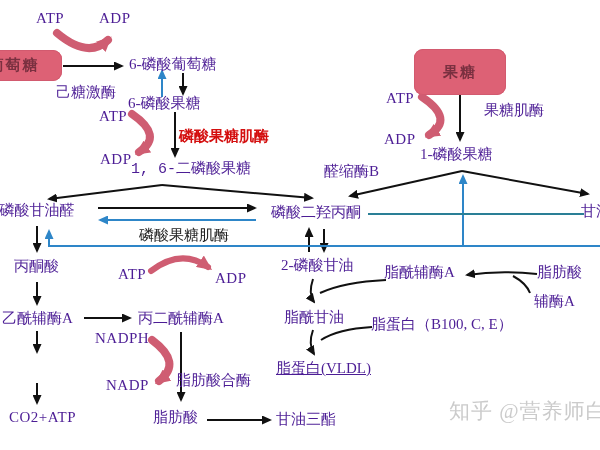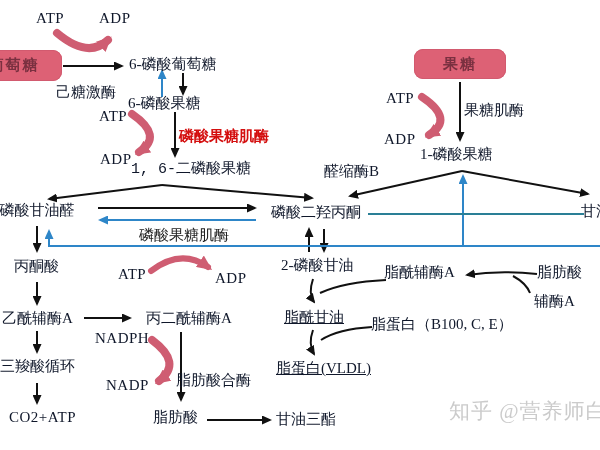--- a/index.html
+++ b/index.html
@@ -1,19 +1,19 @@
 <!DOCTYPE html>
 <html><head>
 <meta charset="utf-8">
 <style>
   html,body{margin:0;padding:0;background:#fff;}
   #stage{position:relative;width:600px;height:450px;background:#ffffff;overflow:hidden;
          font-family:"Liberation Serif","DejaVu Serif",serif;}
   #arrows{position:absolute;left:0;top:0;z-index:1;}
-  .lbl{position:absolute;font-size:15px;line-height:17px;color:#0f172a;white-space:nowrap;z-index:2;}
+  .lbl{position:absolute;font-size:15px;line-height:17px;color:#4c1d95;white-space:nowrap;z-index:2;}
   .latin{letter-spacing:.5px;}
   .box{position:absolute;background:#dd6175;border-radius:9px;display:flex;align-items:center;
        justify-content:center;color:#7a3040;font-weight:bold;letter-spacing:2px;z-index:2;
        font-size:15px;box-shadow:0 0 0 1px #d25a6f inset;}
   .red-enzyme{color:#d40f0f;font-weight:bold;}
   .blackline-label{color:#1a1a1a;}
   .watermark{font-size:21px;color:#cbcbcb;text-shadow:1px 1px 0 #ffffff;letter-spacing:1px;z-index:3;}
 </style>
 </head>
 <body>
@@ -74,57 +74,56 @@
       <path d="M132,114 Q164,136 139,152" marker-end="url(#ap)"></path>
       <path d="M422,97 Q455,119 429,135" marker-end="url(#ap)"></path>
       <path d="M152,340 Q183,363 159,381" marker-end="url(#ap)"></path>
       <path d="M151,271 Q181,248 208,267" stroke-width="6" marker-end="url(#ap)"></path>
     </g>
   </svg>
 
   <div class="box" style="left:-34px;top:50px;width:96px;height:31px;">
     <span>葡萄糖</span>
   </div>
-  <div class="box" style="left:414px;top:49px;width:92px;height:30px;">
+  <div class="box" style="left:414px;top:49px;width:92px;height:46px;">
     <span>果糖</span>
   </div>
 
   <span class="lbl latin" style="left:36px;top:10px;">ATP</span>
   <span class="lbl latin" style="left:99px;top:10px;">ADP</span>
   <span class="lbl latin" style="left:99px;top:108px;">ATP</span>
   <span class="lbl latin" style="left:100px;top:151px;">ADP</span>
   <span class="lbl latin" style="left:386px;top:90px;">ATP</span>
   <span class="lbl latin" style="left:384px;top:131px;">ADP</span>
   <span class="lbl latin" style="left:118px;top:266px;">ATP</span>
   <span class="lbl latin" style="left:215px;top:270px;">ADP</span>
   <span class="lbl latin" style="left:95px;top:330px;">NADPH</span>
   <span class="lbl latin" style="left:106px;top:377px;">NADP</span>
 
   <span class="lbl" style="left:129px;top:56px;">6-磷酸葡萄糖</span>
   <span class="lbl" style="left:56px;top:84px;">己糖激酶</span>
   <span class="lbl" style="left:128px;top:95px;">6-磷酸果糖</span>
   <span class="lbl red-enzyme" style="left:179px;top:128px;">磷酸果糖肌酶</span>
   <span class="lbl" style="left:131px;top:161px;font-family:Liberation Mono, monospace;">1, 6-二磷酸果糖</span>
-  <span class="lbl" style="left:464px;top:102px;text-align:right;">果糖肌酶</span>
+  <span class="lbl" style="left:484px;top:102px;text-align:right;">果糖肌酶</span>
   <span class="lbl" style="left:420px;top:146px;">1-磷酸果糖</span>
   <span class="lbl" style="left:324px;top:163px;">醛缩酶B</span>
   <span class="lbl" style="left:-13px;top:202px;">3-磷酸甘油醛</span>
   <span class="lbl" style="left:271px;top:204px;">磷酸二羟丙酮</span>
   <span class="lbl" style="left:581px;top:203px;">甘油</span>
   <span class="lbl blackline-label" style="left:139px;top:227px;">磷酸果糖肌酶</span>
   <span class="lbl" style="left:14px;top:258px;">丙酮酸</span>
   <span class="lbl" style="left:281px;top:257px;">2-磷酸甘油</span>
   <span class="lbl" style="left:384px;top:264px;">脂酰辅酶A</span>
   <span class="lbl" style="left:537px;top:264px;">脂肪酸</span>
   <span class="lbl" style="left:524px;top:293px;margin-left:10px;">辅酶A</span>
   <span class="lbl" style="left:2px;top:310px;">乙酰辅酶A</span>
-  <span class="lbl" style="left:146px;top:310px;">丙二酰辅酶A</span>
+  <span class="lbl" style="left:138px;top:310px;">丙二酰辅酶A</span>
   <span class="lbl" style="left:176px;top:372px;text-align:right;">脂肪酸合酶</span>
-  <span class="lbl" style="left:284px;top:309px;text-decoration:underline;">脂酰甘油</span>
+  <span class="lbl" style="left:284px;top:309px;">脂酰甘油</span>
   <span class="lbl" style="left:371px;top:316px;">脂蛋白（B100, C, E）</span>
-  <span class="lbl" style="left:0px;top:358px;">三羧酸循环</span>
   <span class="lbl latin" style="left:9px;top:409px;">CO2+ATP</span>
   <span class="lbl" style="left:276px;top:360px;text-decoration:underline;">脂蛋白(VLDL)</span>
   <span class="lbl" style="left:153px;top:409px;">脂肪酸</span>
   <span class="lbl" style="left:276px;top:411px;">甘油三酯</span>
 
   <span class="lbl watermark" style="left:449px;top:403px;">知乎 @营养师白</span>
 </div>
 
 </body></html>

